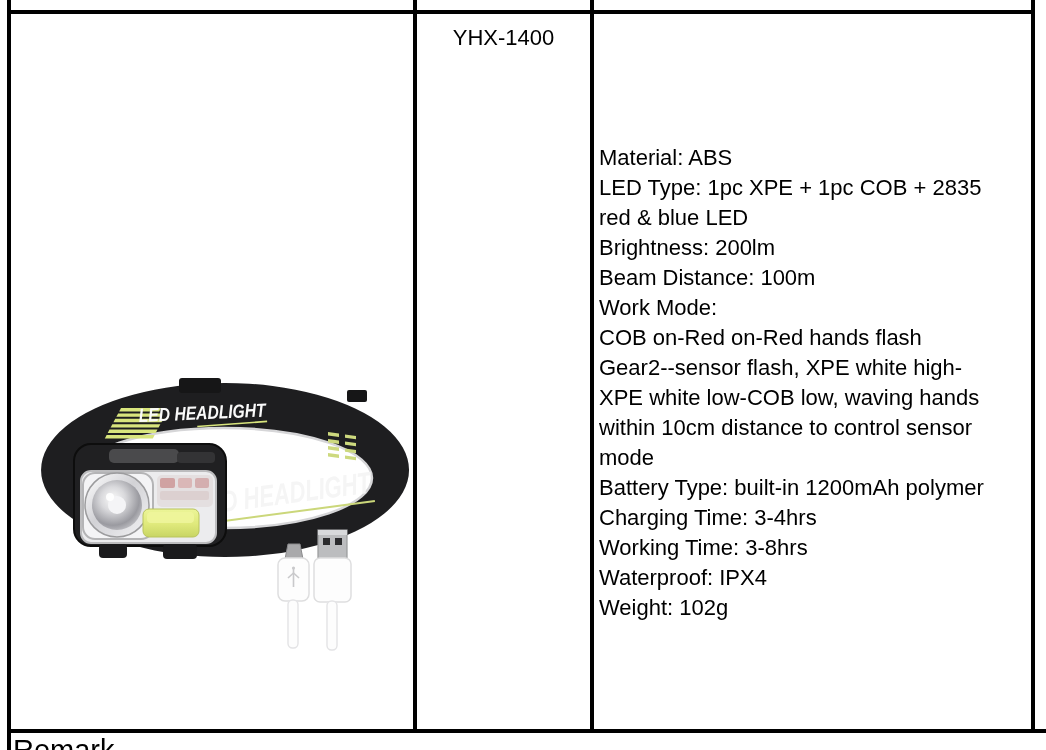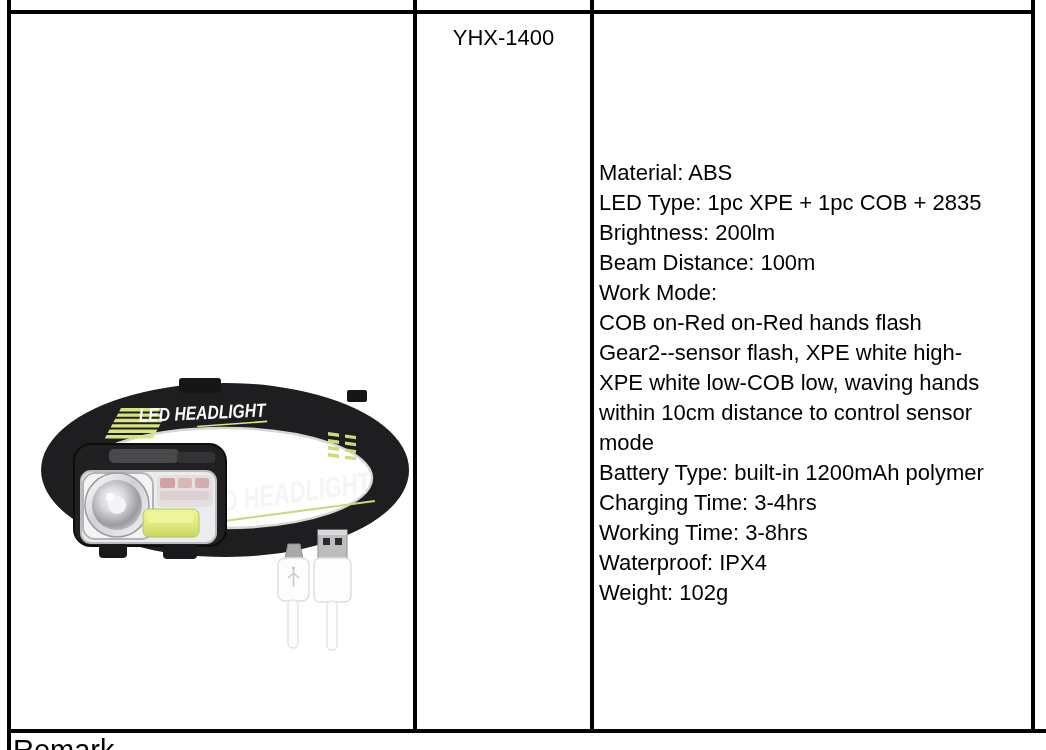--- a/index.html
+++ b/index.html
@@ -178,20 +178,21 @@
   </div>
 
   <div class="cell cell-model">
     <span class="model-text">YHX-1400</span>
   </div>
 
   <div class="cell cell-specs">
     <div>
         <div class="spec-line">Material: ABS</div>
         <div class="spec-line">LED Type: 1pc XPE + 1pc COB + 2835</div>
+        <div class="spec-line">red &amp; blue LED</div>
         <div class="spec-line">Brightness: 200lm</div>
         <div class="spec-line">Beam Distance: 100m</div>
         <div class="spec-line">Work Mode:</div>
         <div class="spec-line">COB on-Red on-Red hands flash</div>
         <div class="spec-line">Gear2--sensor flash, XPE white high-</div>
         <div class="spec-line">XPE white low-COB low, waving hands</div>
         <div class="spec-line">within 10cm distance to control sensor</div>
         <div class="spec-line">mode</div>
         <div class="spec-line">Battery Type: built-in 1200mAh polymer</div>
         <div class="spec-line">Charging Time: 3-4hrs</div>

